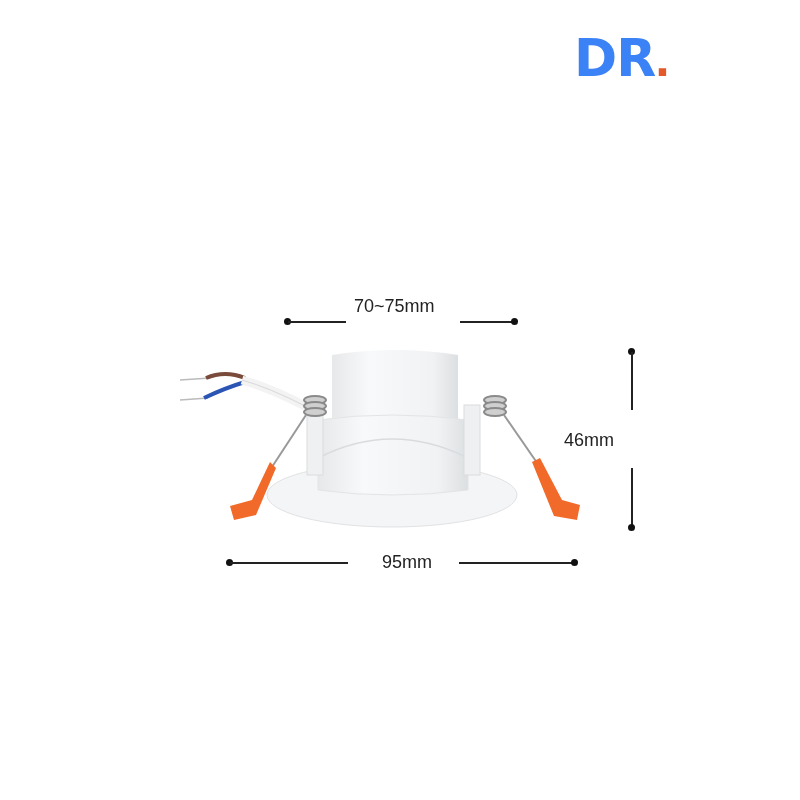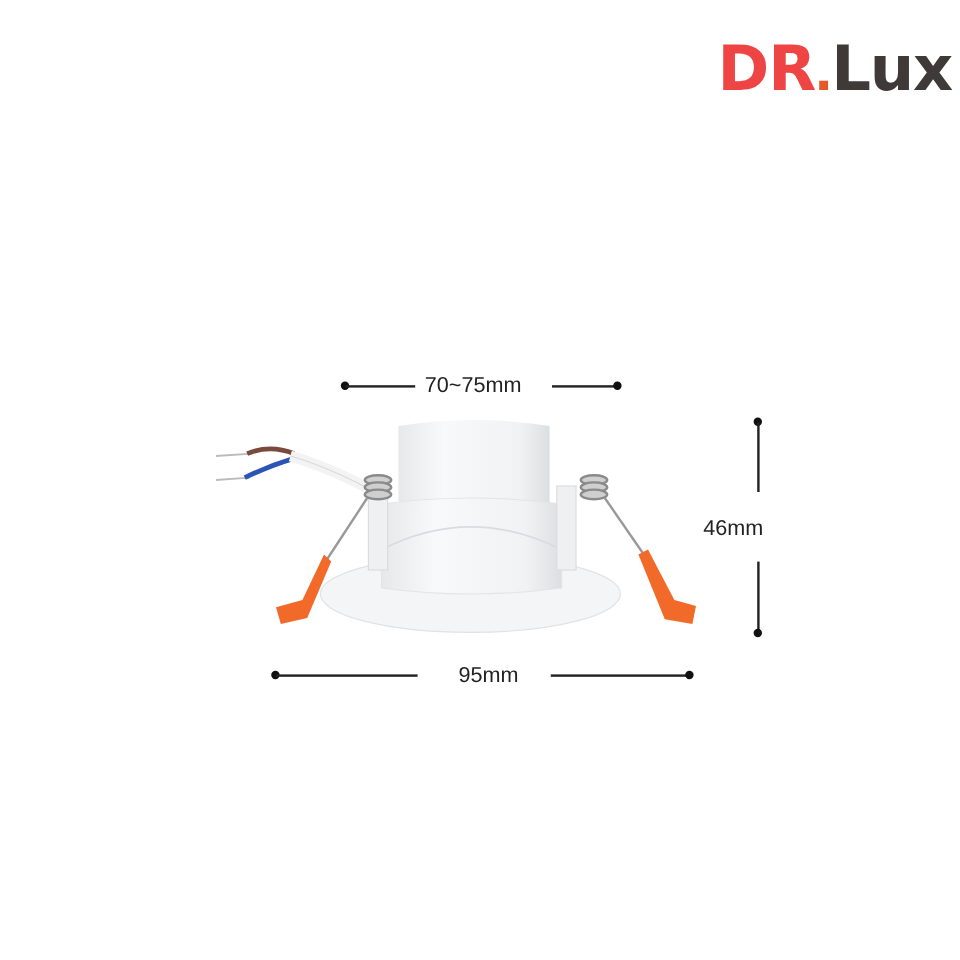--- a/index.html
+++ b/index.html
@@ -1,47 +1,46 @@
 <!DOCTYPE html>
 <html><head>
   <meta charset="utf-8">
   <style>
     html, body { margin:0; padding:0; }
     body { width:800px; height:800px; background:#ffffff; position:relative; overflow:hidden; font-family:"Liberation Sans", sans-serif; }
     .logo { position:absolute; left:574px; top:32px; height:52px; display:flex; align-items:baseline; font-weight:bold; font-size:52px; line-height:52px; letter-spacing:-1px; }
-    .logo .dr { color:#ef4444; font-family:"DejaVu Sans", sans-serif; font-weight:bold;margin-left:24px; }
+    .logo .dr { color:#3b82f6; font-family:"DejaVu Sans", sans-serif; font-weight:bold; }
     .logo .dot { color:#e3592a; }
     .logo .lux { color:#3f3a38; font-family:"DejaVu Sans", sans-serif; font-weight:bold; }
     .dim-label { position:absolute; font-size:18px; color:#222; white-space:nowrap; }
     .hline { position:absolute; height:1.5px; background:#222; }
     .vline { position:absolute; width:1.5px; background:#222; }
     .dot-end { position:absolute; width:7px; height:7px; border-radius:50%; background:#111; }
     .product { position:absolute; left:170px; top:340px; width:440px; height:200px; }
   </style>
 </head>
 <body>
 
 <div class="logo">
   <span class="dr">DR</span>
     <span class="dot">.</span>
-    <span class="lux">Lux</span>
 </div>
 
 <div>
   <div class="dot-end" style="left:284px;top:318px;"></div>
   <div class="hline" style="left:288px;top:321px;width:58px;"></div>
-  <div class="dim-label" style="left:354px;top:311px;">70~75mm</div>
+  <div class="dim-label" style="left:354px;top:296px;">70~75mm</div>
   <div class="hline" style="left:460px;top:321px;width:54px;"></div>
   <div class="dot-end" style="left:511px;top:318px;"></div>
 </div>
 
 <div>
   <div class="dot-end" style="left:628px;top:348px;"></div>
   <div class="vline" style="left:631px;top:352px;height:58px;"></div>
-  <div class="dim-label" style="left:586px;top:430px;">46mm</div>
+  <div class="dim-label" style="left:564px;top:430px;">46mm</div>
   <div class="vline" style="left:631px;top:468px;height:58px;"></div>
   <div class="dot-end" style="left:628px;top:524px;"></div>
 </div>
 
 <div>
   <div class="dot-end" style="left:226px;top:559px;"></div>
   <div class="hline" style="left:230px;top:562px;width:118px;"></div>
   <div class="dim-label" style="left:382px;top:552px;">95mm</div>
   <div class="hline" style="left:459px;top:562px;width:115px;"></div>
   <div class="dot-end" style="left:571px;top:559px;"></div>

